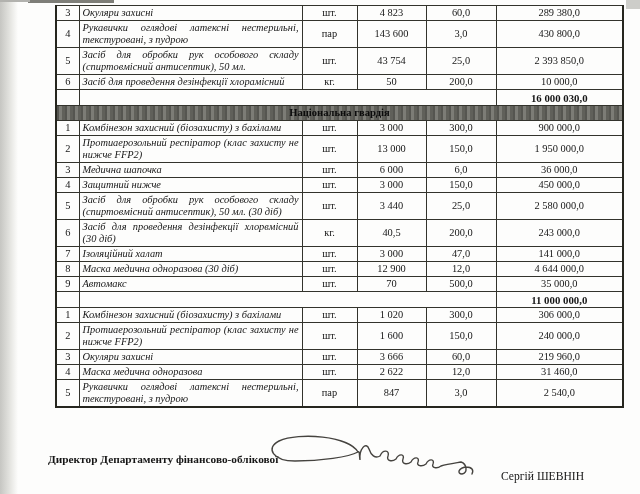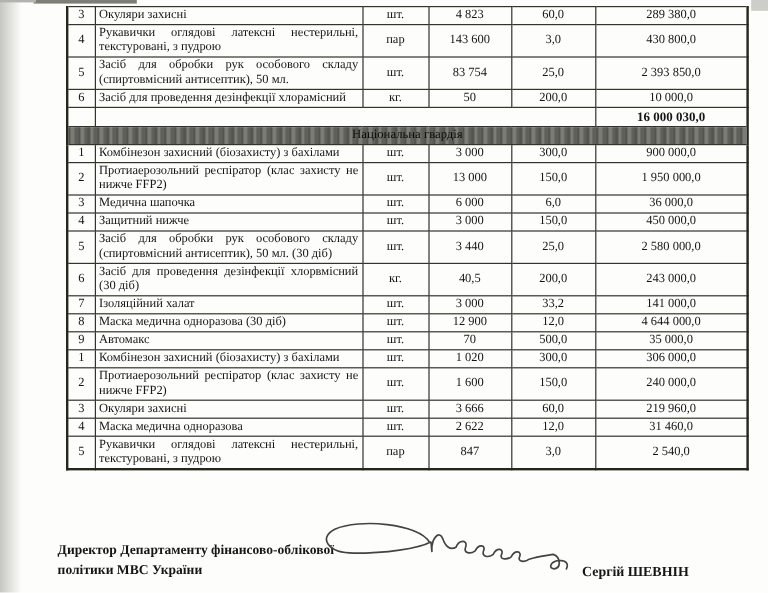--- a/index.html
+++ b/index.html
@@ -18,37 +18,37 @@
   
   #tbl-wrap{position:absolute;left:55px;top:5px;}
   table{border-collapse:collapse;table-layout:fixed;width:567px;
     border:2px solid #26261f;border-top:1px solid #3a3a33;}
   col.c-num{width:23px;}  col.c-name{width:223px;} col.c-unit{width:55px;}
   col.c-qty{width:69px;}  col.c-price{width:70px;} col.c-total{width:127px;}
   td{border:1px solid #33332c;font-size:10.4px;line-height:12px;
      padding:1px 3px;vertical-align:middle;overflow:hidden;}
   tr.item{height:14px;}
   td.num,td.unit,td.qty,td.price,td.total{text-align:center;padding:1px 1px;}
-  td.name{text-align:justify;}
+  td.name{text-align:justify;font-style:italic;}
   tr.sub{height:16px;font-family:Liberation Serif, serif;}
   tr.sub td{font-weight:bold;font-size:10.8px;}
   tr.band{height:13px;}
   td.band-cell{
     position:relative;background-color:#6d6d66;
     background-image:repeating-linear-gradient(90deg,rgba(0,0,0,.22) 0 2px,rgba(255,255,255,.10) 2px 5px,rgba(0,0,0,.12) 5px 8px);
-    color:#0b0b0b;font-weight:normal;font-size:10.6px;text-align:center;
+    color:#0b0b0b;font-weight:bold;font-size:10.6px;text-align:center;
     border-left:2px solid #26261f;border-right:2px solid #26261f;
   }
   td.band-cell::after{content:"";position:absolute;left:100%;top:0;bottom:0;width:7px;background:#6d6d66;}
 
   
   #signer-title{position:absolute;left:48px;top:452px;width:320px;
     font-weight:bold;font-size:11.3px;line-height:15.5px;}
-  #signer-name{position:absolute;left:485px;top:470px;width:130px;
-    font-weight:bold;font-size:11.6px;}
+  #signer-name{position:absolute;left:501px;top:470px;width:130px;
+    font-weight:normal;font-size:11.6px;}
   #sig{position:absolute;left:263px;top:430px;}
 </style>
 </head>
 <body>
 
 <div id="page">
 
   <div class="scan-left-strip"></div>
   <div class="scan-top-smudge"></div>
   <div class="scan-top-left"></div>
@@ -78,21 +78,21 @@
             <td class="name">Рукавички оглядові латексні нестерильні, текстуровані, з пудрою</td>
             <td class="unit">пар</td>
             <td class="qty">143 600</td>
             <td class="price">3,0</td>
             <td class="total">430 800,0</td>
           </tr>
           <tr class="item">
             <td class="num">5</td>
             <td class="name">Засіб для обробки рук особового складу (спиртовмісний антисептик), 50 мл.</td>
             <td class="unit">шт.</td>
-            <td class="qty">83 754</td>
+            <td class="qty">43 754</td>
             <td class="price">25,0</td>
             <td class="total">2 393 850,0</td>
           </tr>
           <tr class="item">
             <td class="num">6</td>
             <td class="name">Засіб для проведення дезінфекції хлорамісний</td>
             <td class="unit">кг.</td>
             <td class="qty">50</td>
             <td class="price">200,0</td>
             <td class="total">10 000,0</td>
@@ -151,38 +151,43 @@
             <td class="unit">кг.</td>
             <td class="qty">40,5</td>
             <td class="price">200,0</td>
             <td class="total">243 000,0</td>
           </tr>
           <tr class="item">
             <td class="num">7</td>
             <td class="name">Ізоляційний халат</td>
             <td class="unit">шт.</td>
             <td class="qty">3 000</td>
-            <td class="price">33,2</td>
+            <td class="price">47,0</td>
             <td class="total">141 000,0</td>
           </tr>
           <tr class="item">
             <td class="num">8</td>
             <td class="name">Маска медична одноразова (30 діб)</td>
             <td class="unit">шт.</td>
             <td class="qty">12 900</td>
             <td class="price">12,0</td>
             <td class="total">4 644 000,0</td>
           </tr>
           <tr class="item">
             <td class="num">9</td>
             <td class="name">Автомакс</td>
             <td class="unit">шт.</td>
             <td class="qty">70</td>
             <td class="price">500,0</td>
             <td class="total">35 000,0</td>
+          </tr>
+          <tr class="sub">
+            <td class="num"></td>
+            <td class="spacer" colspan="4"></td>
+            <td class="total">11 000 000,0</td>
           </tr>
           <tr class="item">
             <td class="num">1</td>
             <td class="name">Комбінезон захисний (біозахисту) з бахілами</td>
             <td class="unit">шт.</td>
             <td class="qty">1 020</td>
             <td class="price">300,0</td>
             <td class="total">306 000,0</td>
           </tr>
           <tr class="item">
@@ -216,21 +221,20 @@
             <td class="qty">847</td>
             <td class="price">3,0</td>
             <td class="total">2 540,0</td>
           </tr>
         </tbody>
     </table>
   </div>
 
   <div id="signer-title">
     <div>Директор Департаменту фінансово-облікової</div>
-    <div>політики МВС України</div>
   </div>
 
   <svg id="sig" width="230" height="62" viewBox="0 0 230 62" fill="none">
     <path d="M95,22 C86,6 36,2 16,11 C2,18 10,31 32,31 C58,31 86,27 95,22
              C97,21 96,24 97,30
              C96,19 103,11 106,19 C108,25 112,29 117,26
              C120,19 127,20 125,26 C123,31 129,32 133,29
              C136,23 142,24 140,29 C138,34 144,35 148,32
              C151,26 157,27 155,32 C153,36 159,37 163,34
              C166,28 172,29 170,34 C168,38 174,39 178,36

